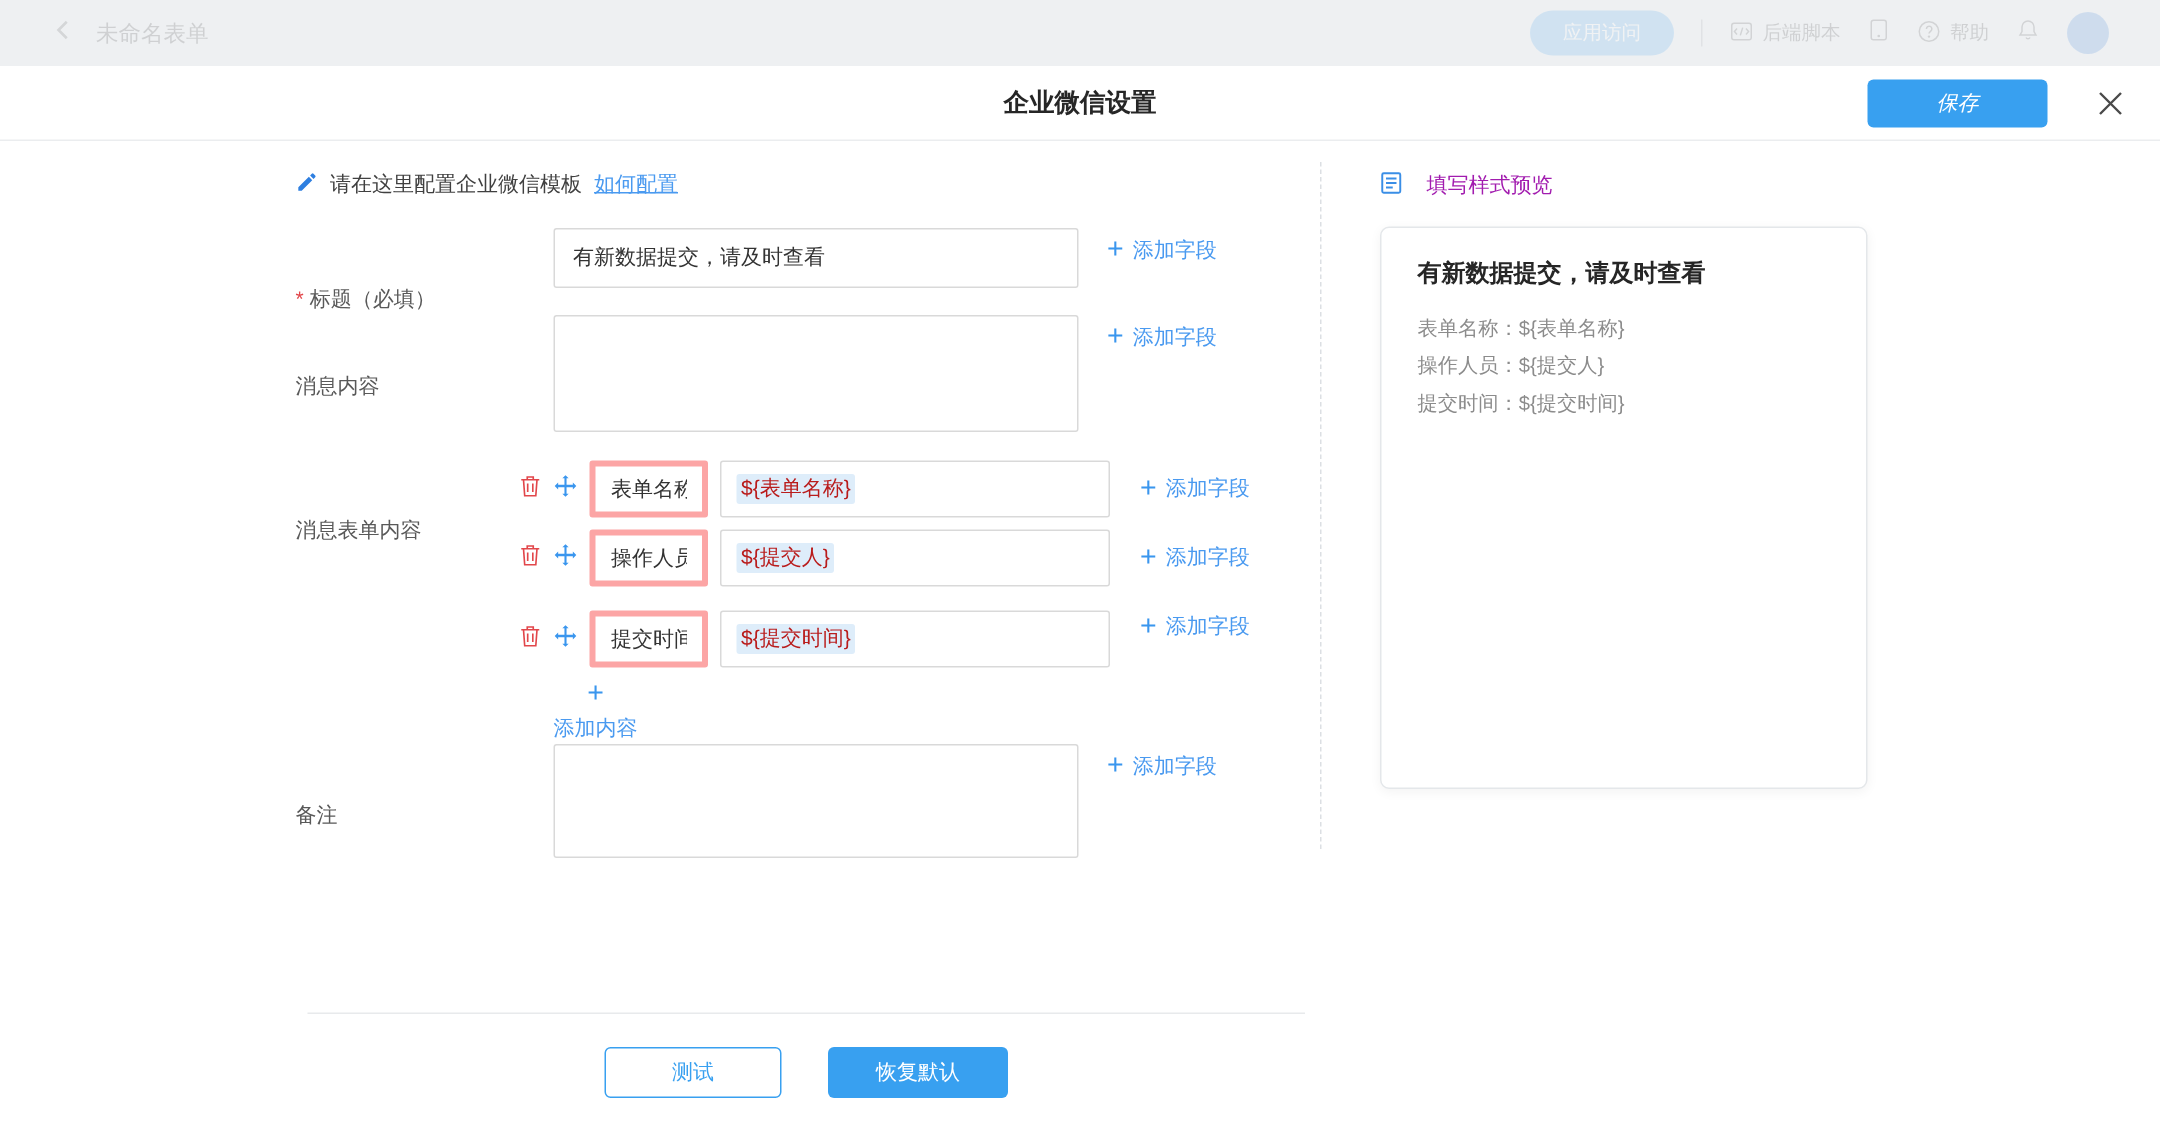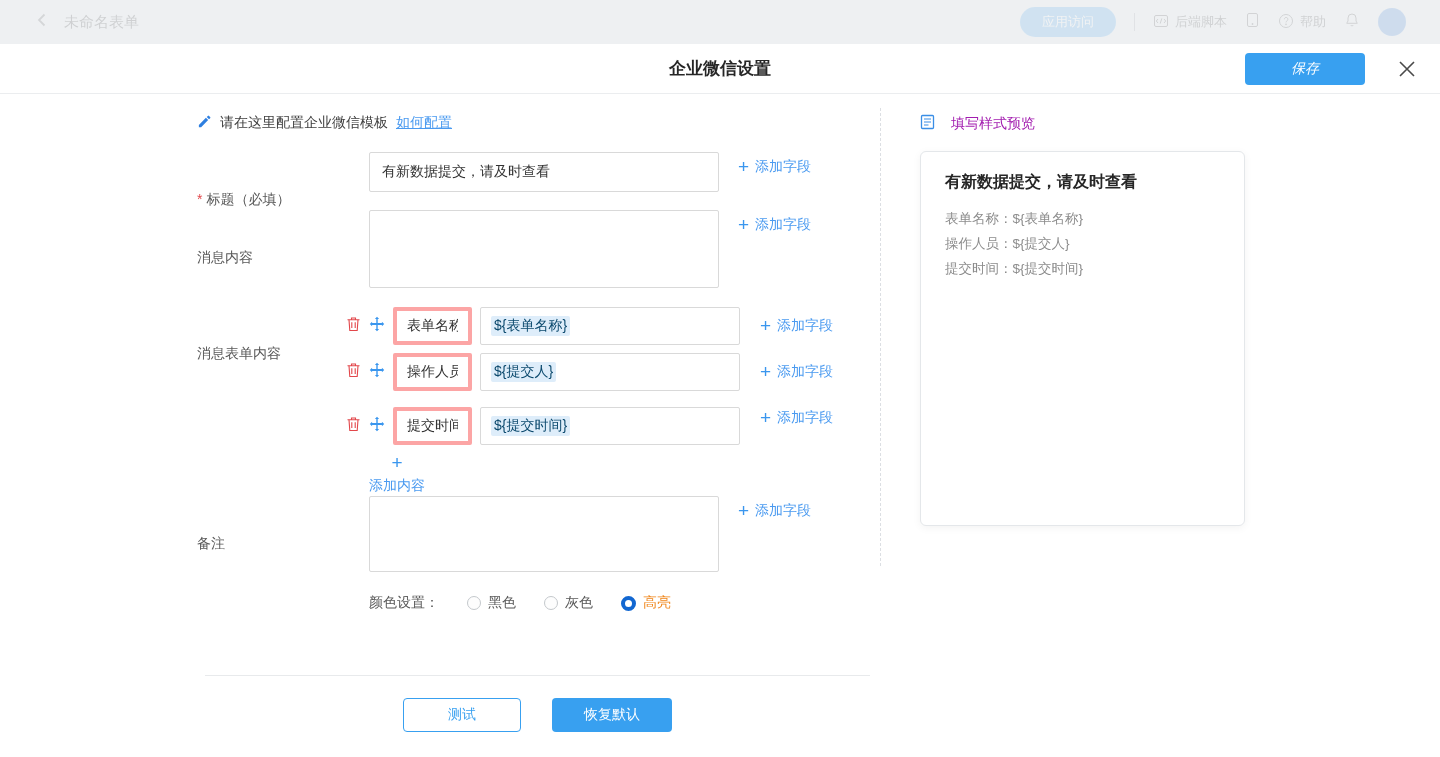--- a/index.html
+++ b/index.html
@@ -39,21 +39,21 @@
   .text-input { width:350px; height:40px; border:1px solid #d9d9d9; border-radius:2px;
     padding:0 12px; font-size:14px; color:#333; font-family:inherit; }
   .textarea { width:350px; border:1px solid #d9d9d9; border-radius:2px; padding:8px 12px;
     font-size:14px; color:#333; font-family:inherit; resize:none; }
 
   .row-icons { display:flex; align-items:center; gap:8px; }
   .name-input { width:79px; height:38px; border:4px solid #fca5a5; border-radius:2px;
     padding:0 10px; font-size:14px; color:#333; font-family:inherit; }
   .token-box { width:260px; height:38px; border:1px solid #d9d9d9; border-radius:2px;
     display:flex; align-items:center; padding:0 10px; background:#fff; }
-  .token-chip { background:#deedfa; color:#0c4a6e; font-size:14px; padding:1px 3px; border-radius:2px; }
+  .token-chip { background:#deedfa; color:#b91c1c; font-size:14px; padding:1px 3px; border-radius:2px; }
 
   .radio-row { display:flex; align-items:center; font-size:14px; color:#595959; }
   .radio-opt { display:flex; align-items:center; gap:7px; margin-left:28px; cursor:pointer; }
   .rdot { width:14px; height:14px; border-radius:50%; border:1px solid #c4c8cc; background:#fdfdfd; }
   .rdot.sel { width:15px; height:15px; border:4px solid #1267d1; background:#fff; }
   .rlabel-sel { color:#f08519; }
 
   .hdivider { border-top:1px solid #e8eaec; }
   .vdashed { border-left:1px dashed #dcdfe3; }
 
@@ -225,35 +225,20 @@
       <span>添加内容</span>
     </div>
 
     <div class="abs field-label" style="left:197px; top:409px;">备注</div>
     <textarea class="abs textarea" style="left: 369px; top: 402px; height: 76px;"></textarea>
     <div class="abs addfield" style="left:738px; top:408px;">
       <span class="plus-icon"></span>
       <span>添加字段</span>
     </div>
 
-    <div class="abs radio-row" style="left:369px; top:500px;">
-      <span>颜色设置：</span>
-      <span class="radio-opt">
-        <span class="rdot"></span>
-        <span>黑色</span>
-      </span>
-      <span class="radio-opt">
-        <span class="rdot"></span>
-        <span>灰色</span>
-      </span>
-      <span class="radio-opt">
-        <span class="rdot sel"></span>
-        <span class="rlabel-sel">高亮</span>
-      </span>
-    </div>
 
     <div class="abs hdivider" style="left:205px; top:581px; width:665px;"></div>
     <button class="abs btn-outline" style="left:403px; top:604px;">测试</button>
     <button class="abs btn-fill" style="left:552px; top:604px;">恢复默认</button>
 
     <div class="abs vdashed" style="left:880px; top:14px; height:458px;"></div>
 
     <div class="abs preview-head" style="left:920px; top:20px;">
       <span>
         <svg width="15" height="16" viewBox="0 0 15 16">

